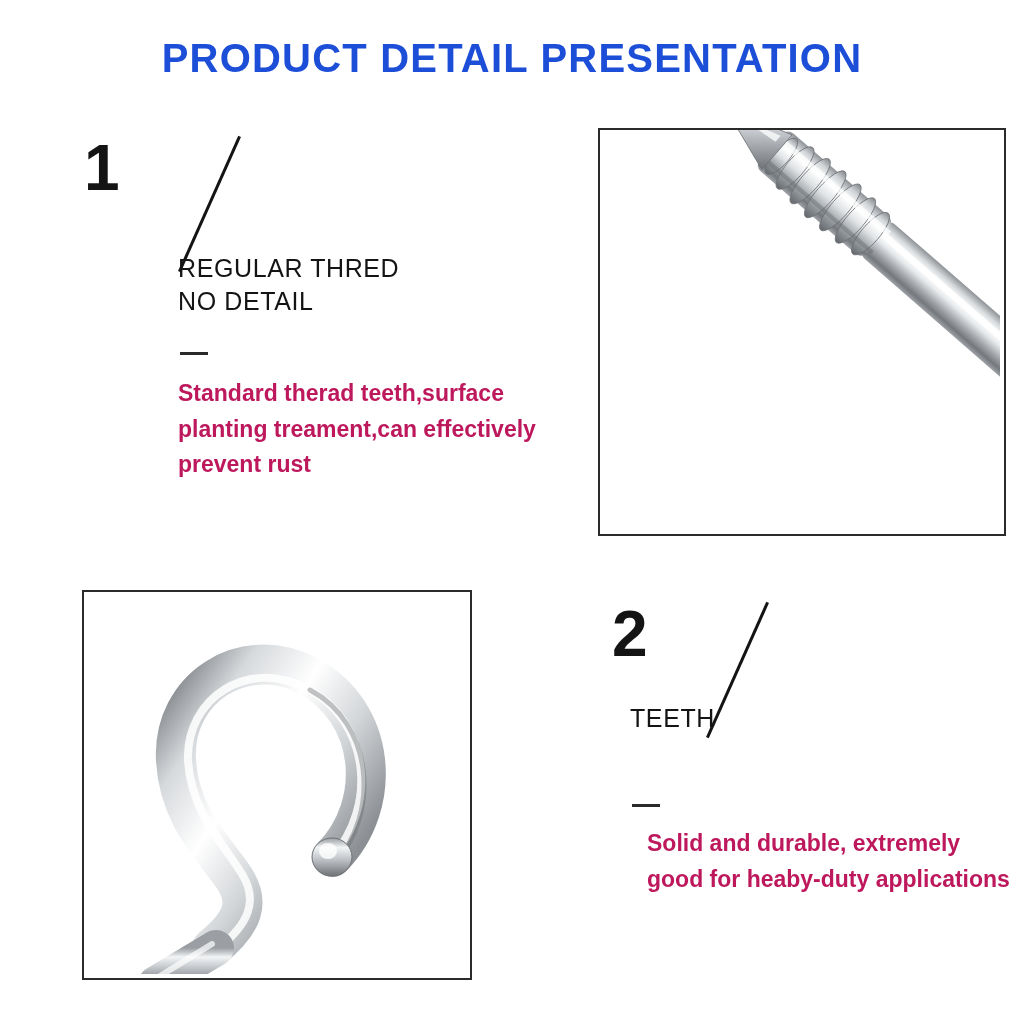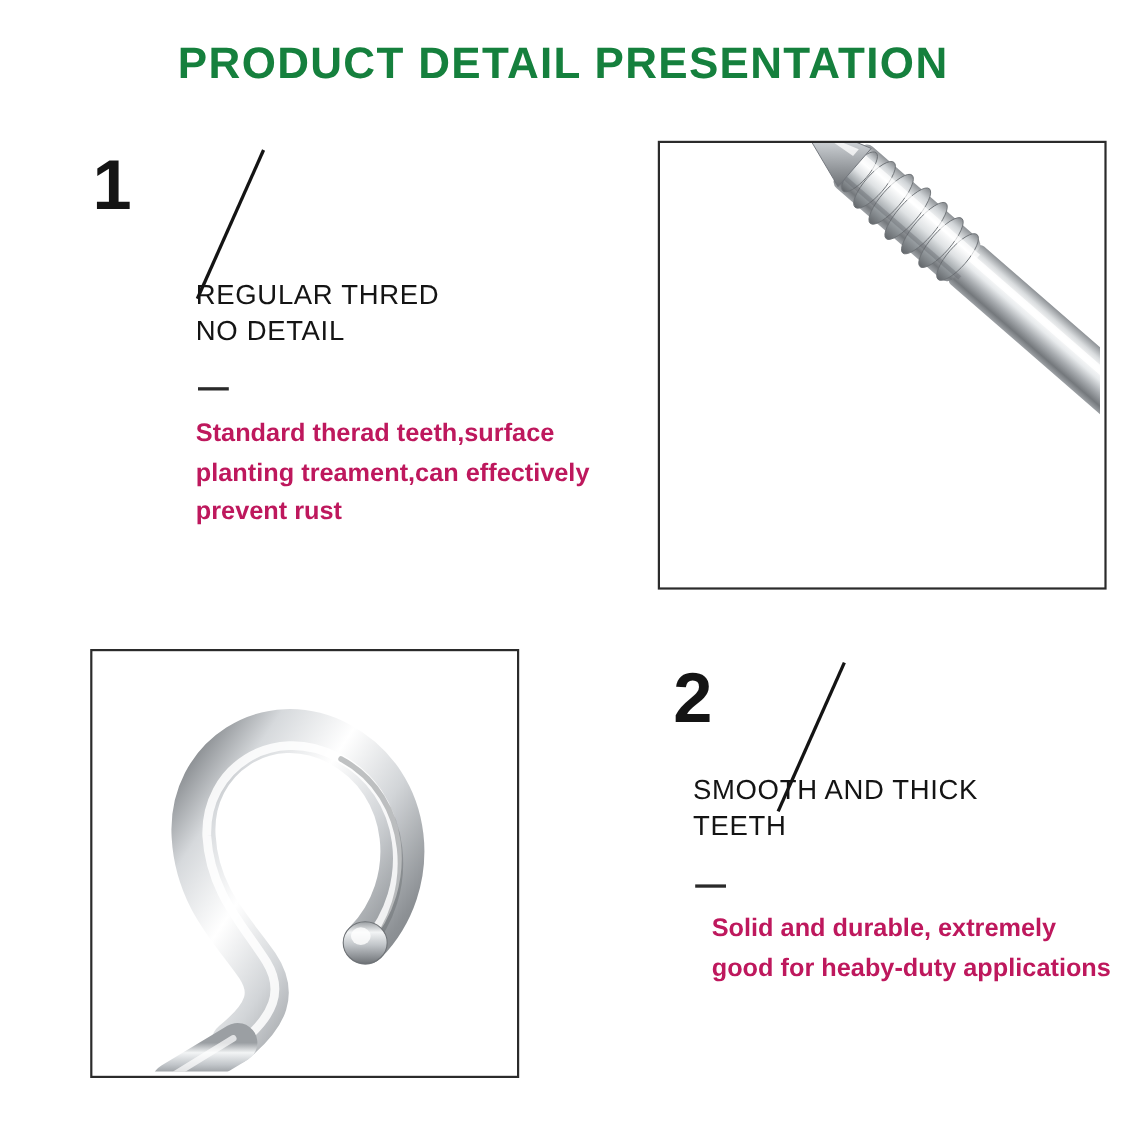--- a/index.html
+++ b/index.html
@@ -25,21 +25,21 @@
   
   .page-title {
     position: absolute;
     top: 36px;
     left: 0;
     width: 1024px;
     text-align: center;
     font-size: 40px;
     font-weight: bold;
     letter-spacing: 1.2px;
-    color: #15803d;
+    color: #1d4ed8;
     font-family: "Liberation Sans", sans-serif;
   }
 
   
   .num {
     font-size: 64px;
     font-weight: bold;
     line-height: 1;
     color: #141414;
   }
@@ -241,20 +241,19 @@
       <ellipse cx="248" cy="265" rx="20" ry="19" fill="url(#hookGrad2)" stroke="#6f7377" stroke-width="1"></ellipse>
       <ellipse cx="244" cy="259" rx="9" ry="8" fill="#ffffff" opacity="0.8"></ellipse>
     </svg>
 
   </div>
 
   <div class="block2">
     <div class="num">2</div>
     <div class="slash"></div>
     <div class="heading">
-      <div>SMOOTH AND THICK</div>
       <div>TEETH</div>
     </div>
     <div class="rule"></div>
     <div class="body-text">Solid and durable, extremely good for heaby-duty applications</div>
   </div>
 
 </div>
 
 </body></html>

